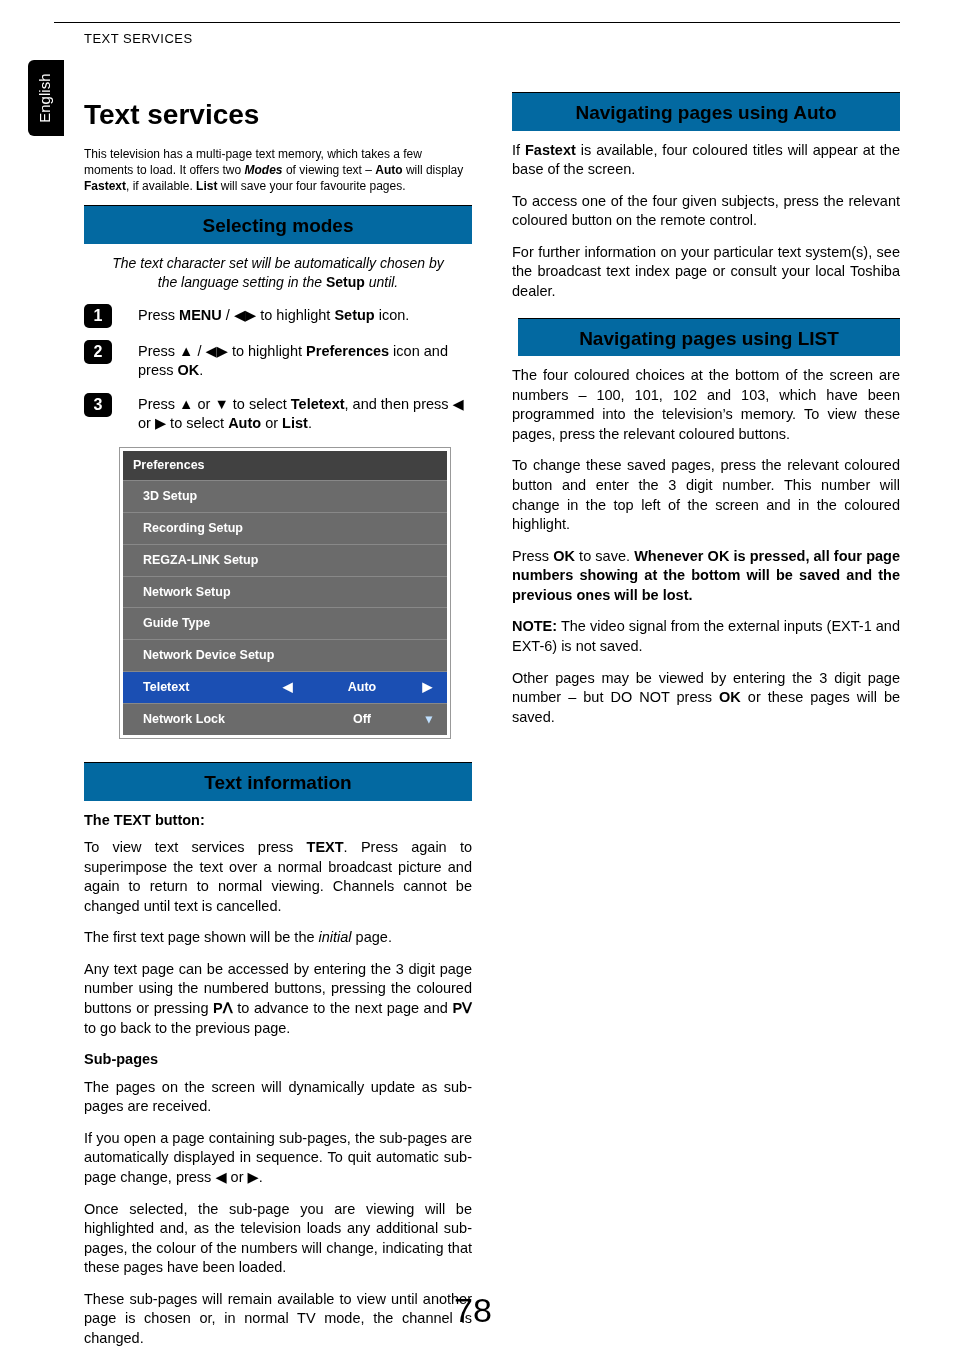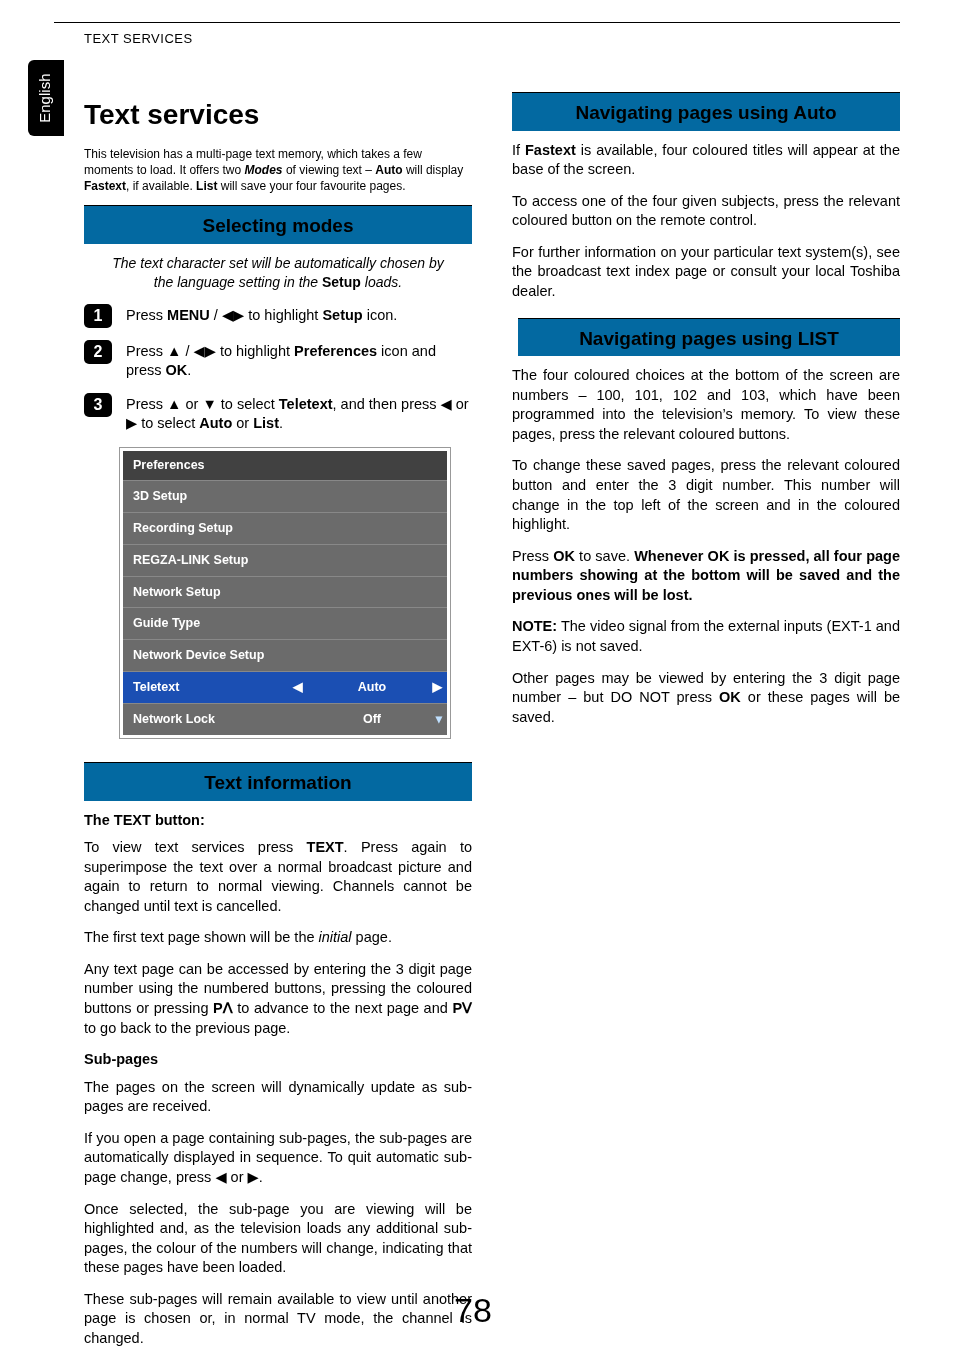--- a/index.html
+++ b/index.html
@@ -89,41 +89,41 @@
     color: #fff;
     border-radius: 5px;
     font-size: 16px;
     font-weight: bold;
     display: flex;
     align-items: center;
     justify-content: center;
     margin-left: -36px;
     margin-top: -2px;
   }
-  .step-text { flex: 1; font-size: 14.5px; }
+  .step-text { flex: 1; font-size: 14.5px; margin-left: 12px; }
   .b { font-weight: bold; }
   .i { font-style: italic; }
   .glyph { font-family: inherit; }
   .menu-table {
     margin: 10px 0 24px 0;
     border: 3px solid #fff;
     background: #6b6b6b;
     color: #fff;
     font-size: 12.5px;
     font-weight: bold;
     width: 330px;
     box-shadow: 0 0 0 1px #999;
   }
   .menu-table .thead {
     background: #414141;
     padding: 6px 10px;
   }
   .menu-table .row {
     border-top: 1px solid #888;
-    padding: 7px 10px;
+    padding: 7px 20px;
     display: flex;
   }
   .menu-table .row.sel {
     background: #1b4fb3;
   }
   .cell-label { flex: 1; }
   .cell-val { width: 130px; text-align: center; position: relative; }
   .arrow-l, .arrow-r { position: absolute; top: 0; }
   .arrow-l { left: -14px; }
   .arrow-r { right: -5px; }
@@ -151,21 +151,21 @@
 
   <div class="col">
     <h1 class="title">Text services</h1>
 
     <p class="intro">
       <span>This television has a multi-page text memory, which takes a few moments to load. It offers two </span><span class="b i">Modes</span><span> of viewing text – </span><span class="b">Auto</span><span> will display </span><span class="b">Fastext</span><span>, if available. </span><span class="b">List</span><span> will save your four favourite pages.</span>
     </p>
 
     <div class="section-head">Selecting modes</div>
     <p class="note-italic">
-      <span>The text character set will be automatically chosen by the language setting in the </span><span class="b" style="font-style:normal">Setup</span><span> loads.</span>
+      <span>The text character set will be automatically chosen by the language setting in the </span><span class="b" style="font-style:normal">Setup</span><span> until.</span>
     </p>
 
     <div style="padding-left:36px;">
       <div class="step">
         <div class="step-num">1</div>
         <div class="step-text">
           <span>Press </span><span class="b">MENU</span><span> / </span><span class="glyph">◀</span><span class="glyph">▶</span><span> to highlight </span><span class="b">Setup</span><span> icon.</span>
         </div>
       </div>
 

